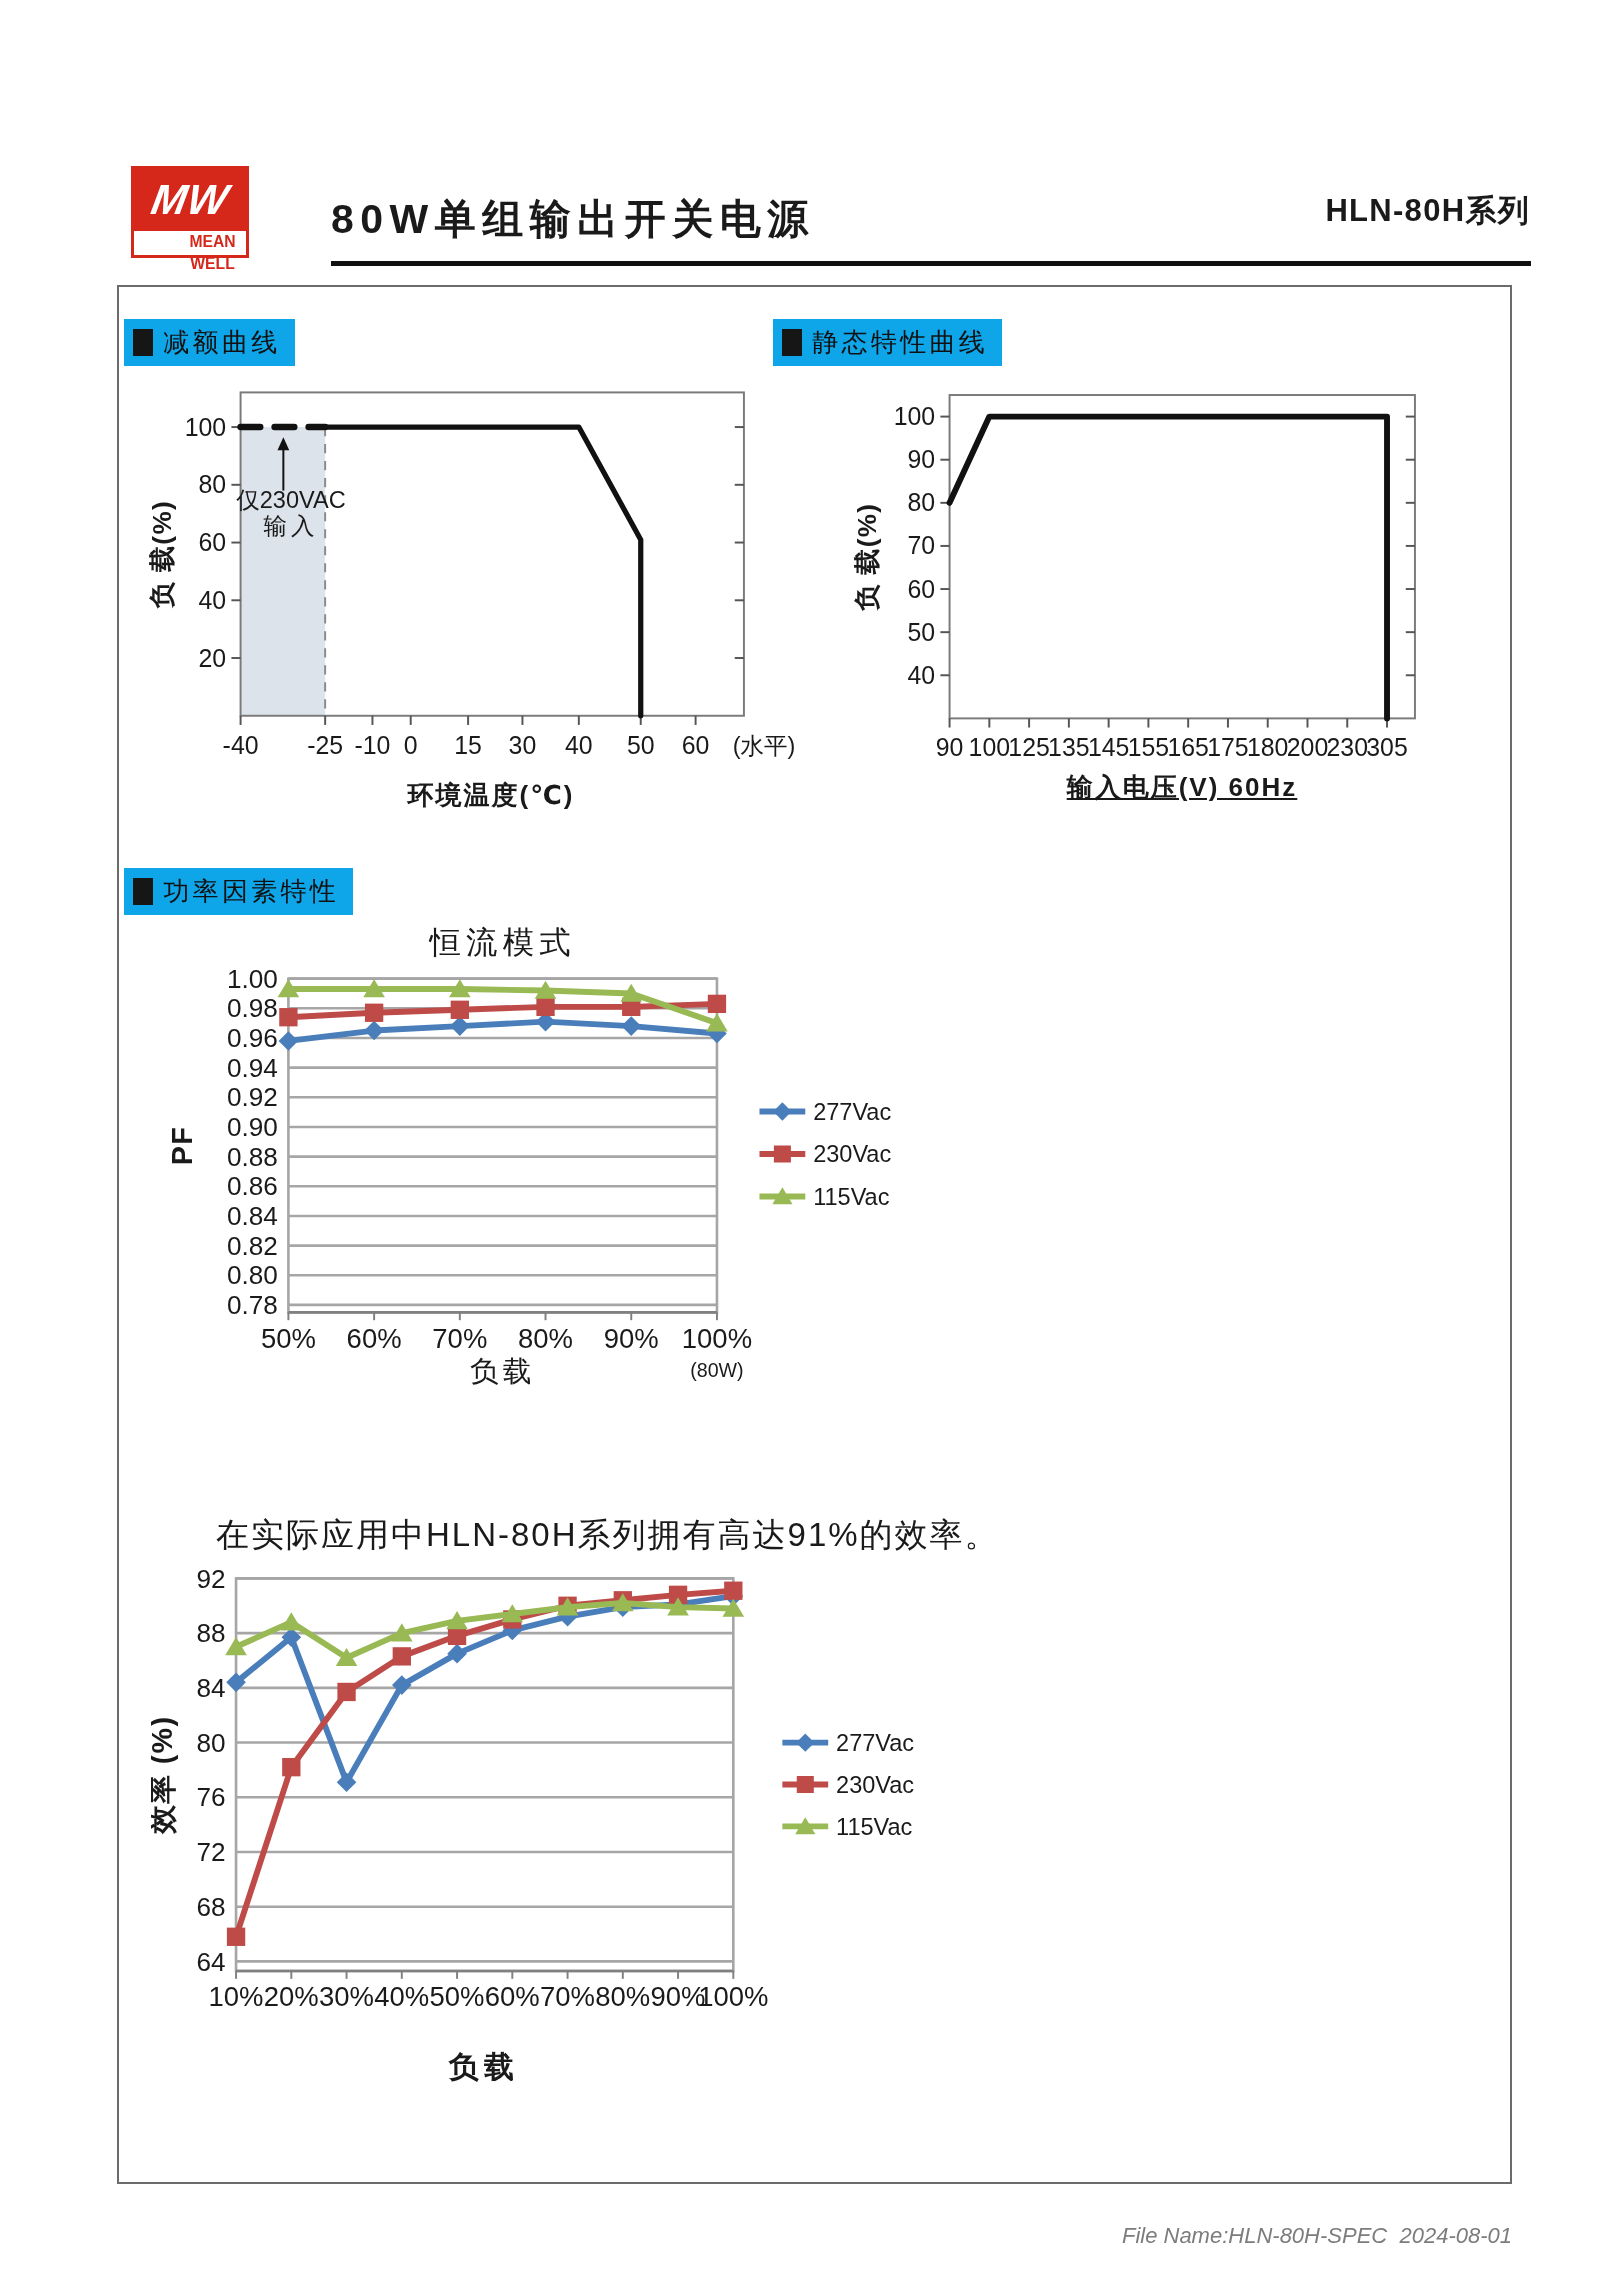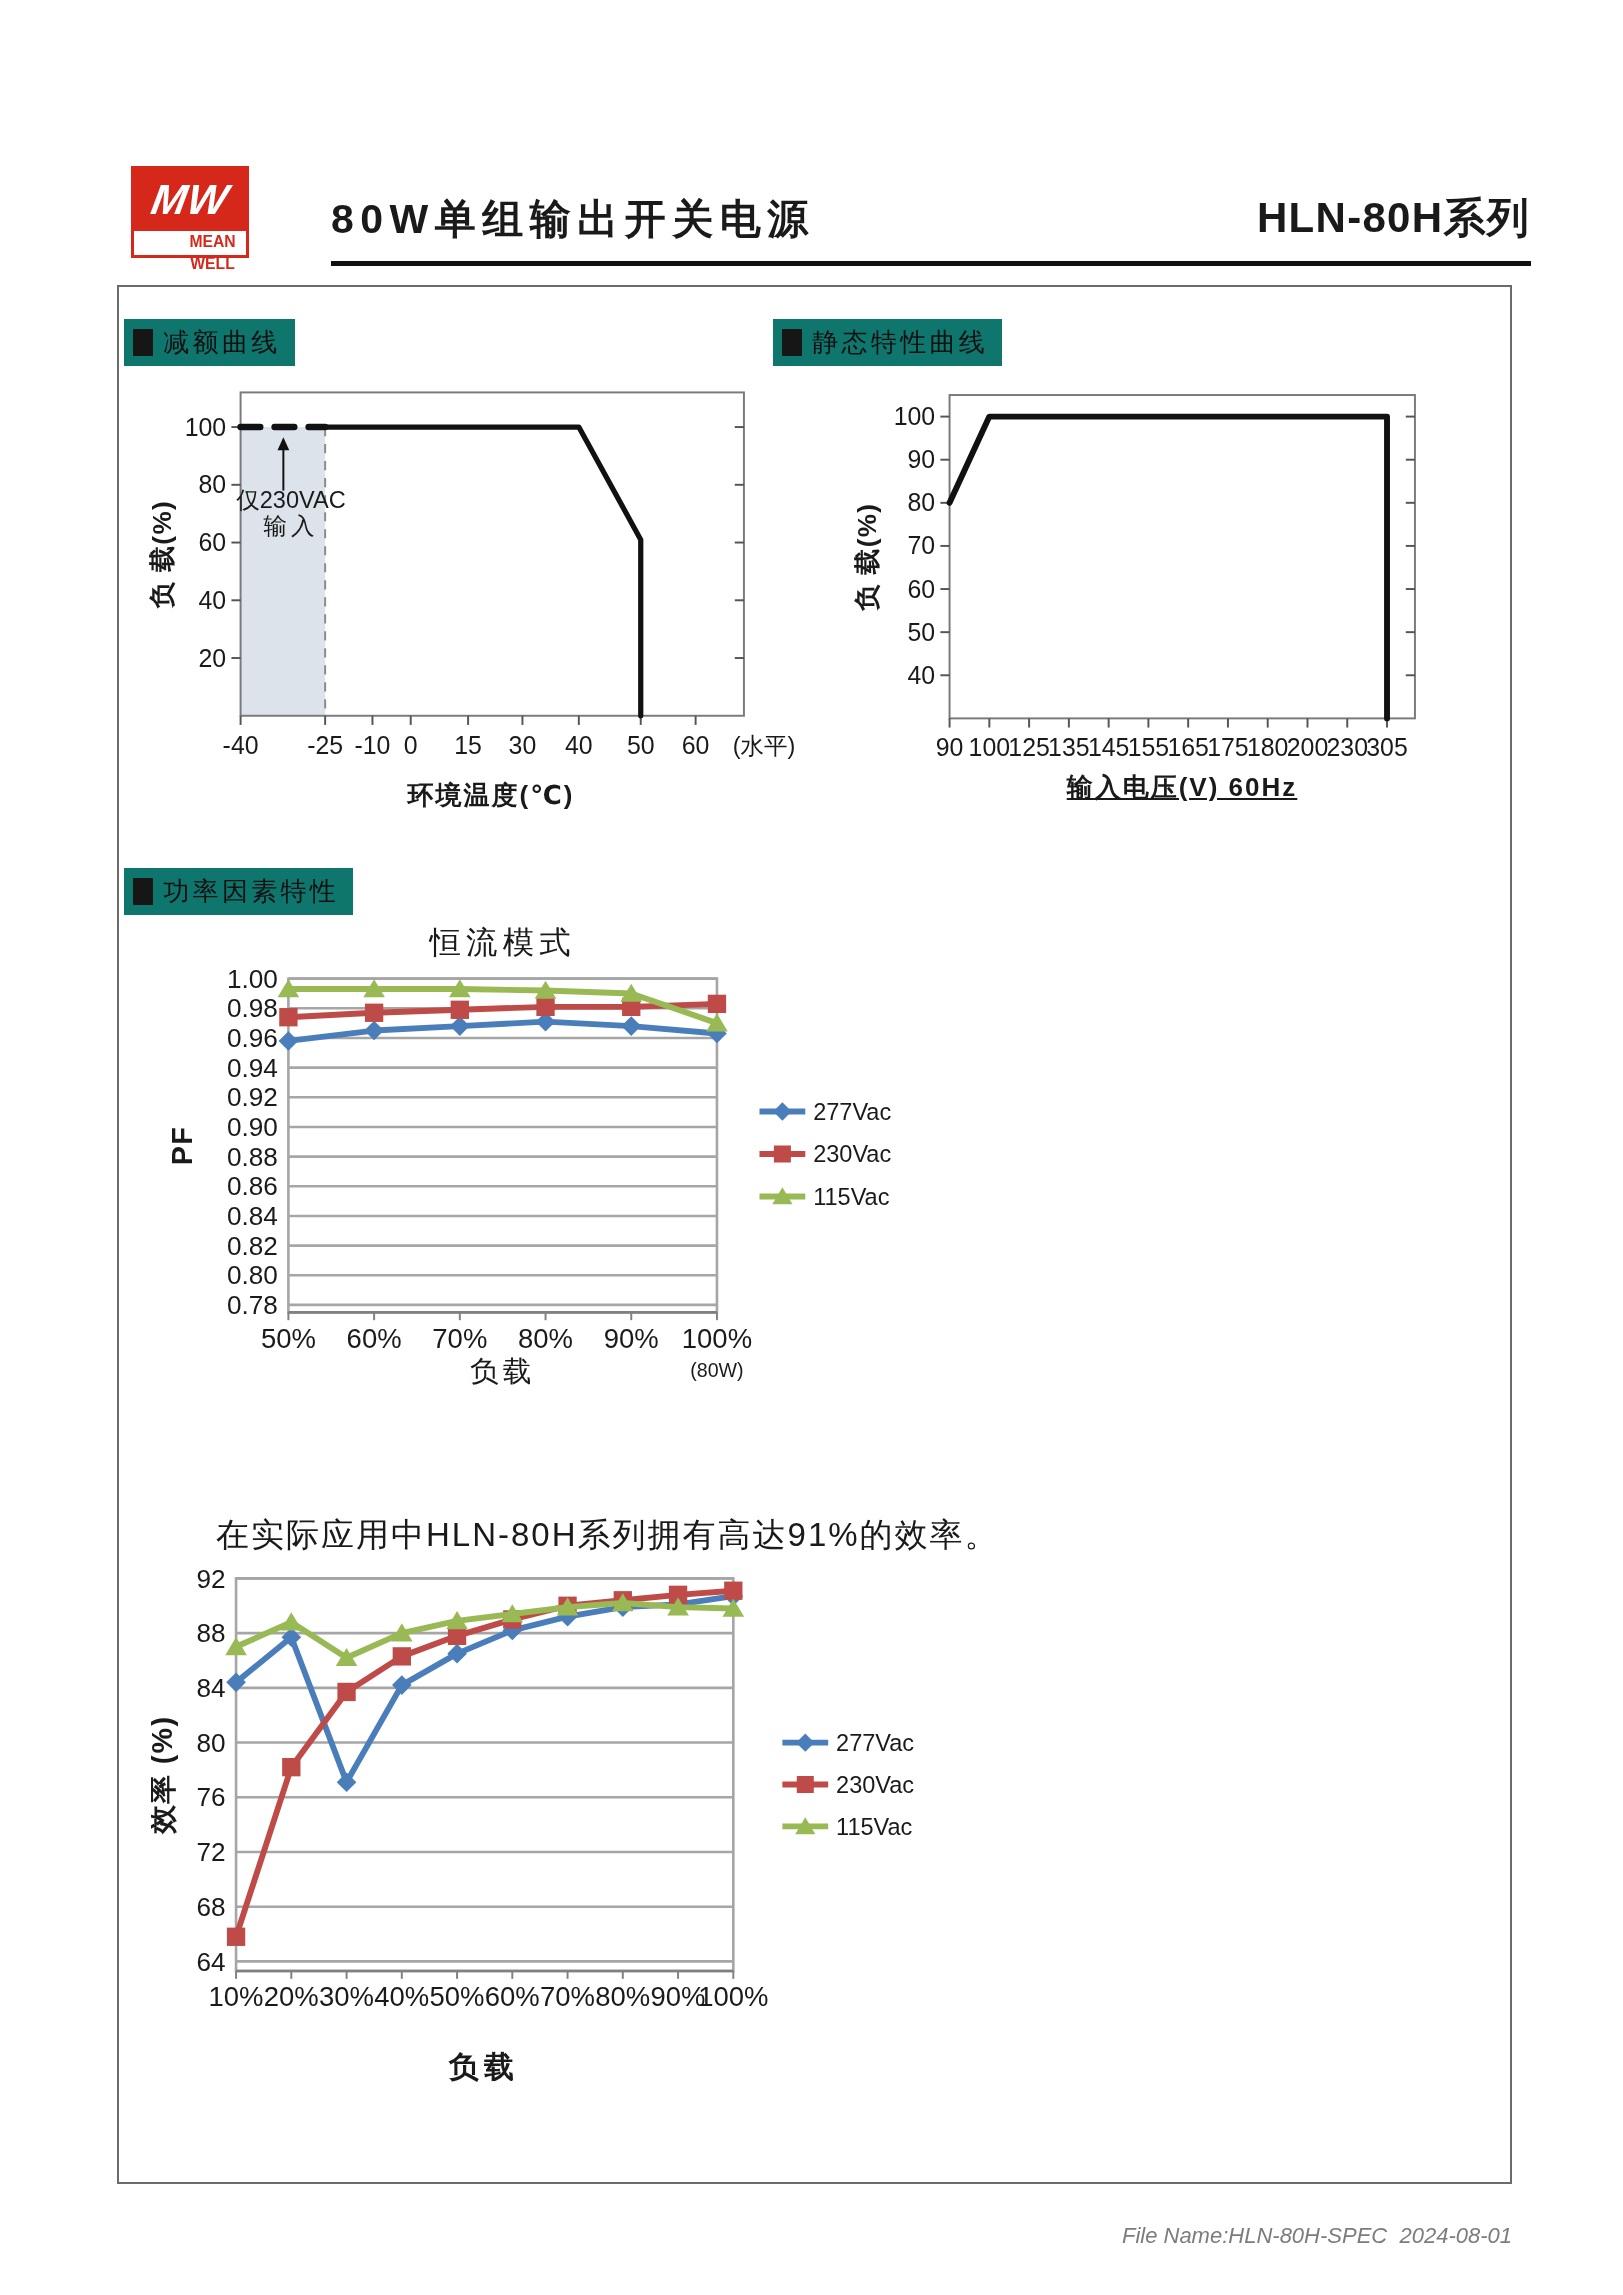--- a/index.html
+++ b/index.html
@@ -5,25 +5,25 @@
   html,body{margin:0;padding:0;background:#ffffff;}
   #page{position:relative;width:1623px;height:2295px;background:#fff;
         font-family:"Liberation Sans","DejaVu Sans",sans-serif;color:#1a1a1a;overflow:hidden;}
   .abs{position:absolute;}
   
   #logo{left:131px;top:166px;width:118px;height:92px;border:3.3px solid #d5281b;box-sizing:border-box;background:#fff;}
   #logo-top{height:62px;background:#d5281b;display:flex;align-items:center;justify-content:center;}
   #logo-mw{color:#fff;font-size:42px;font-weight:bold;font-style:italic;transform:skewX(-10deg);letter-spacing:0.7px;}
   #logo-name{height:21px;line-height:22px;text-align:center;color:#d5281b;font-weight:bold;font-size:15.7px;}
   #page-title{left:331px;top:192px;font-size:41px;font-weight:600;letter-spacing:6.5px;}
-  #series-title{right:93px;top:190px;font-size:42px;font-weight:700;letter-spacing:1.3px;}
+  #series-title{right:93px;top:190px;font-size:31px;font-weight:700;letter-spacing:1.3px;}
   #header-rule{left:331px;top:261px;width:1200px;height:4.6px;background:#101010;}
   
   #content-box{left:117px;top:285px;width:1395px;height:1899px;border:2px solid #6b6b6b;box-sizing:border-box;}
-  .section{position:absolute;background:#0f766e;padding:5.9px 14.4px 5.9px 9.2px;font-size:26px;letter-spacing:3.3px;
+  .section{position:absolute;background:#0ea5e9;padding:5.9px 14.4px 5.9px 9.2px;font-size:26px;letter-spacing:3.3px;
            display:flex;align-items:center;gap:10.5px;white-space:nowrap;color:#111;}
   .bullet{width:19.6px;height:27.5px;background:#161616;flex:0 0 auto;}
   #sec1{left:124px;top:319px;}
   #sec2{left:773px;top:319px;}
   #sec3{left:124px;top:868px;text-align:right;}
   #sec4{left:124px;top:1444px;}
   .xlabel{position:absolute;font-size:26px;font-weight:600;letter-spacing:2px;text-align:center;width:458px;}
   #xlabel1{left:262px;top:778px;}
   #xlabel2{left:953px;top:770px;text-decoration:underline;}
   #note{left:216px;top:1513px;font-size:33px;letter-spacing:2px;}

